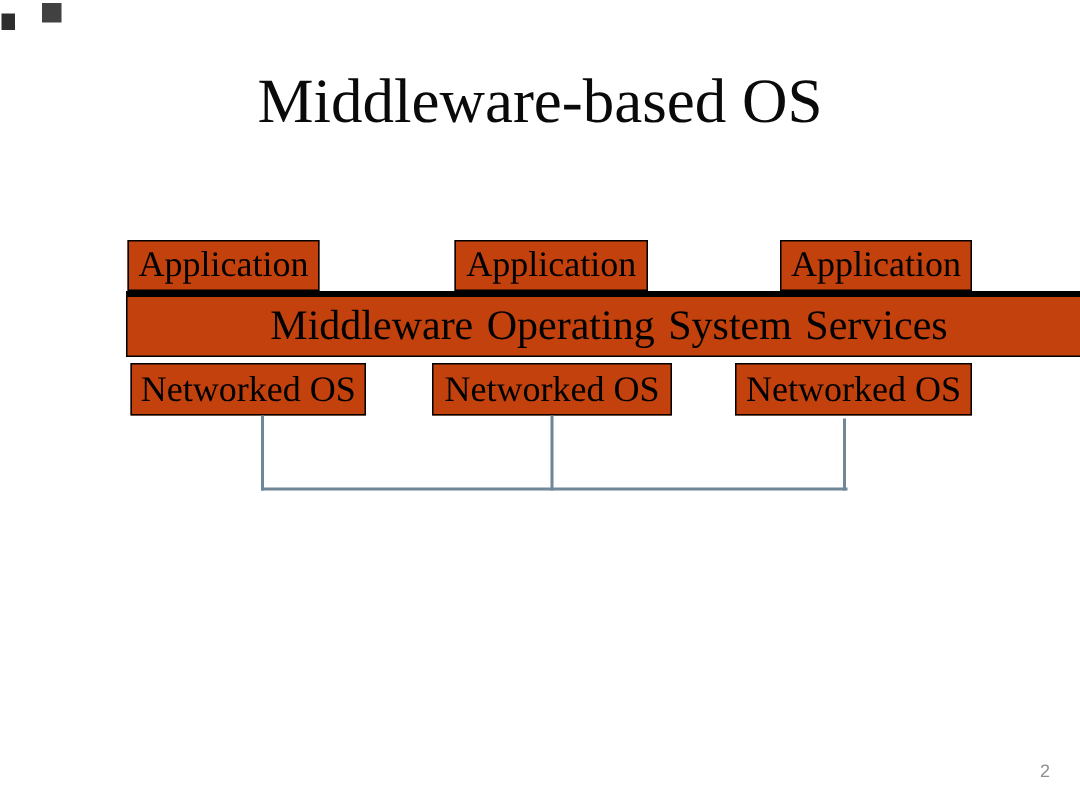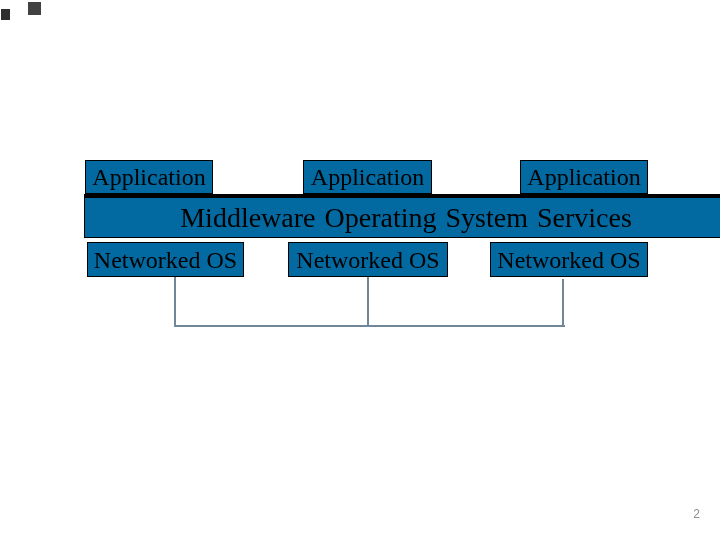--- a/index.html
+++ b/index.html
@@ -11,21 +11,21 @@
   .sq{position:absolute;}
   #sq1{left:28px;top:2px;width:13px;height:13px;background:#414141;}
   #sq2{left:1px;top:9px;width:9px;height:11px;background:#2e2e2e;}
   
   #title{
     position:absolute;left:0;top:44px;width:720px;text-align:center;
     font-size:42px;line-height:1.15;color:#0a0a0a;white-space:nowrap;
   }
   
   .dbox{
-    position:absolute;box-sizing:border-box;background:#0369a1;
+    position:absolute;box-sizing:border-box;background:#c2410c;
     border:1.5px solid #000000;display:flex;align-items:center;justify-content:center;
     font-size:24px;line-height:1;white-space:nowrap;
   }
   #app1{left:85px; top:160px;width:128px;height:34px;}
   #app2{left:303px;top:160px;width:129px;height:34px;}
   #app3{left:520px;top:160px;width:128px;height:34px;}
   #mw{
     left:84px;top:194px;width:644px;height:44px;
     border:1.5px solid #000000;border-top:4px solid #000000;
     font-size:28px;word-spacing:2px;
@@ -48,20 +48,21 @@
   #page-num{left:660px;width:40px;text-align:right;}
 </style>
 </head>
 <body>
 
 <div id="slide">
 
   <div class="sq" id="sq1"></div>
   <div class="sq" id="sq2"></div>
 
+  <div id="title">Middleware-based OS</div>
 
   <div class="dbox" id="app1">
     <span>Application</span>
   </div>
   <div class="dbox" id="app2">
     <span>Application</span>
   </div>
   <div class="dbox" id="app3">
     <span>Application</span>
   </div>

